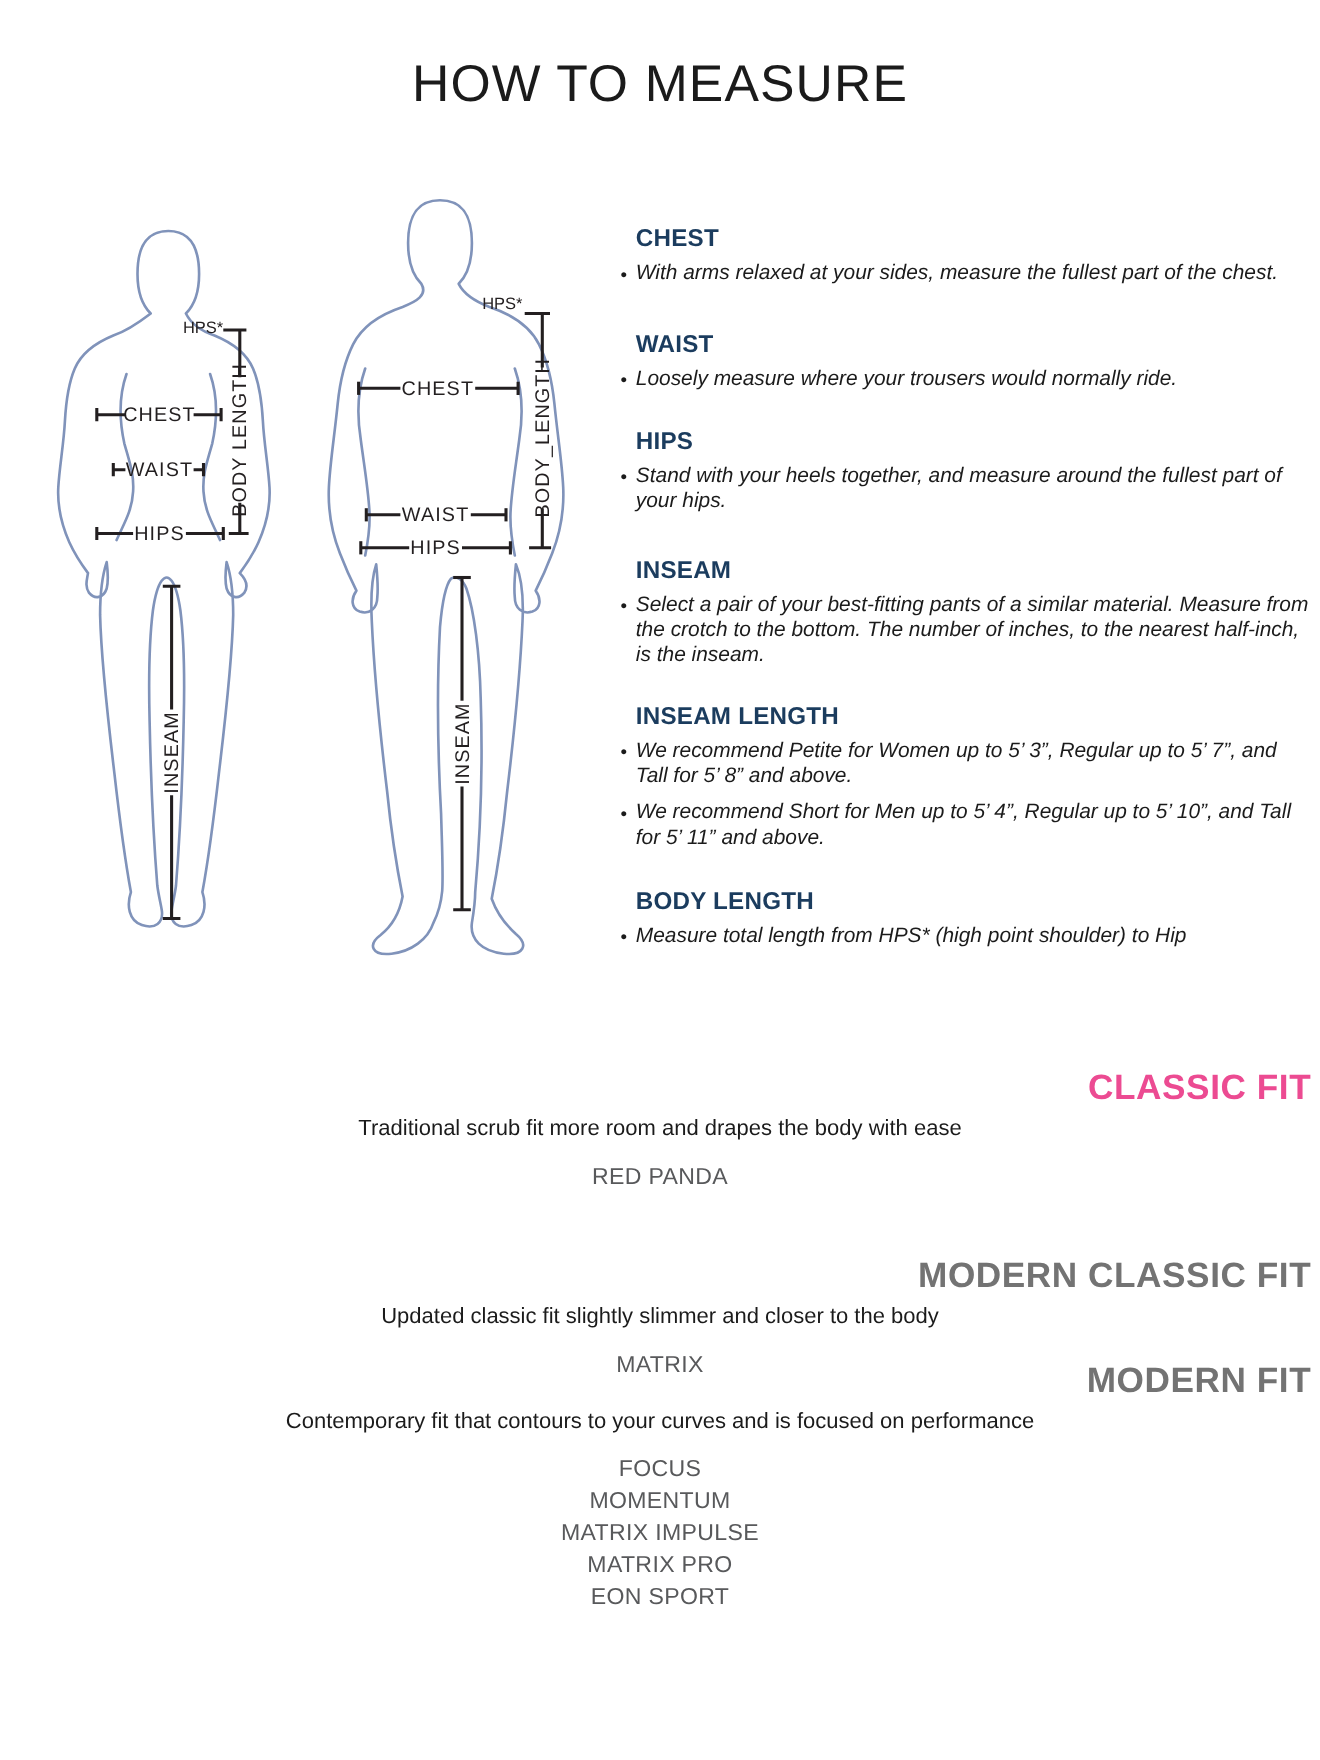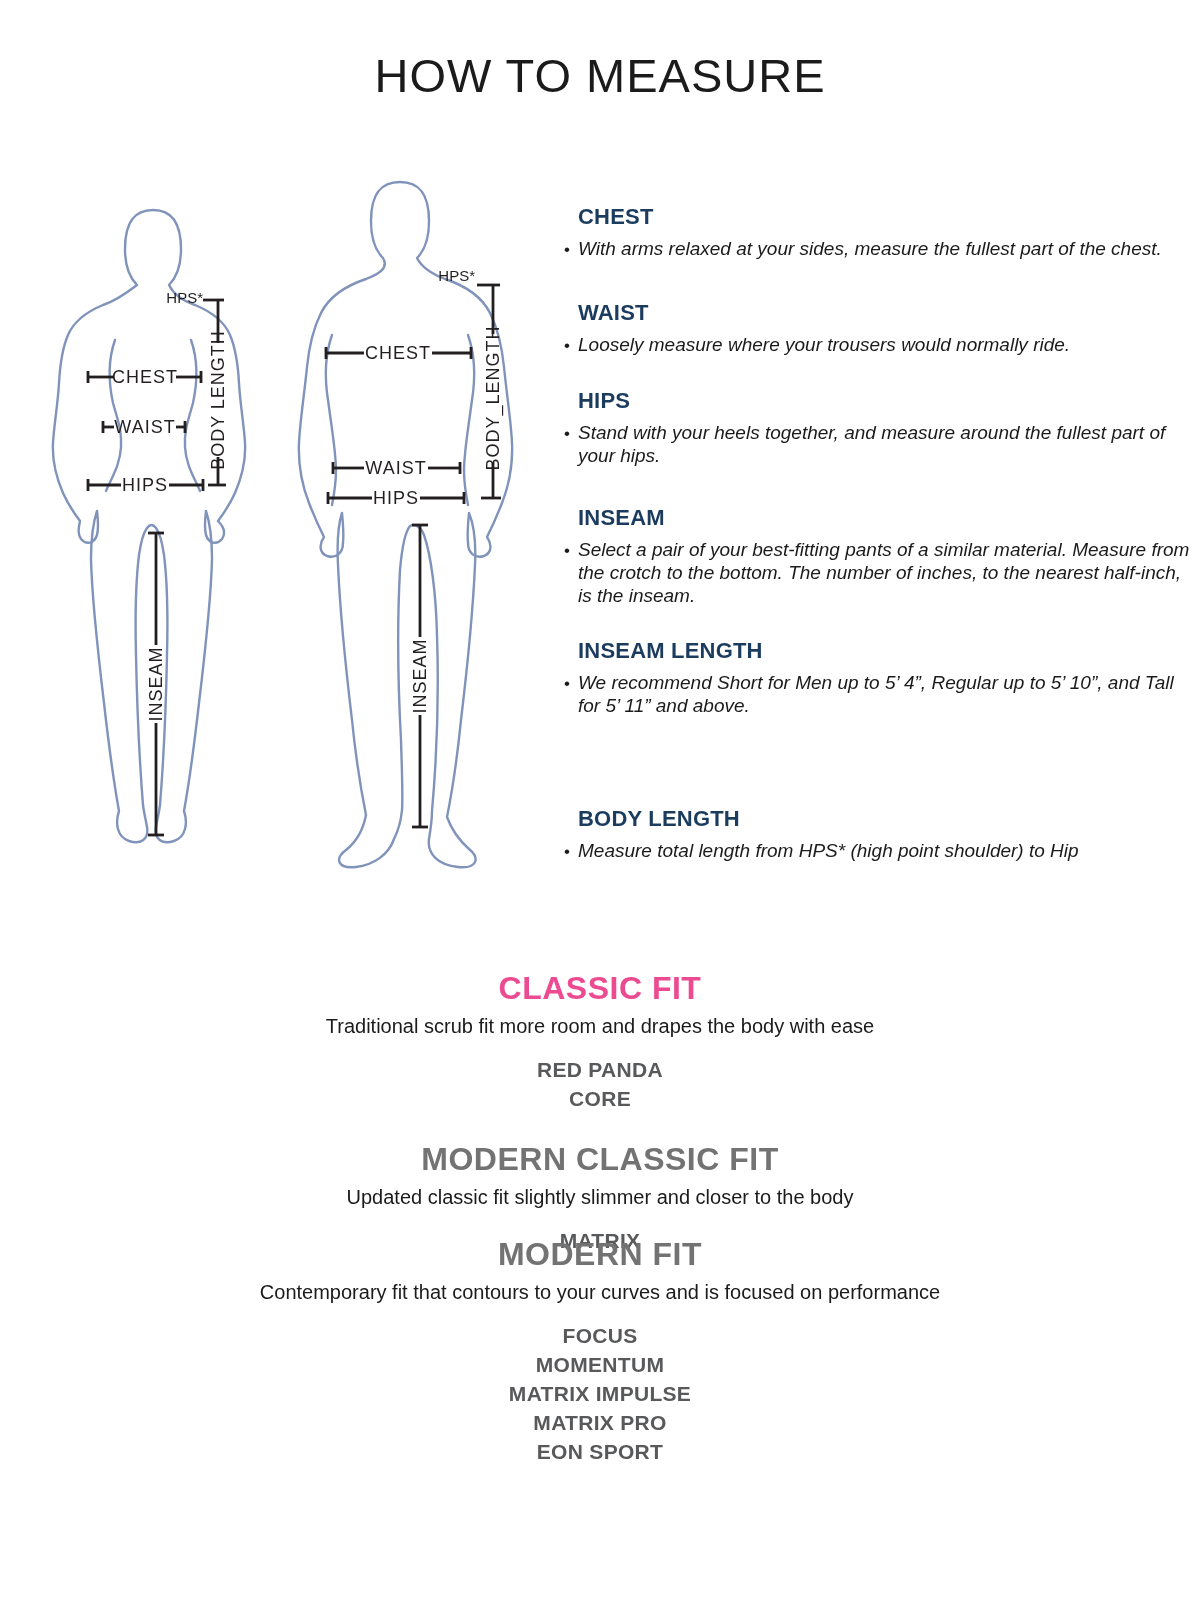--- a/index.html
+++ b/index.html
@@ -27,26 +27,26 @@
     padding-left:14px; margin-bottom:7px; letter-spacing:0.2px;
   }
   .bullet {
     position:relative; padding-left:14px; font-style:italic;
     font-size:19px; line-height:23px; color:#1b1b1b; font-weight:400;
   }
   .bullet::before { content:"\2022"; position:absolute; left:0; top:1px; font-style:normal; font-size:17px; }
   .bullet + .bullet { margin-top:10px; }
 
   .fit { position:absolute; left:0; width:100%; text-align:center; }
-  .fit h2 { font-size:32px; font-weight:bold; letter-spacing:0.5px; line-height:36px; }
+  .fit h2 { font-size:32px; font-weight:bold; letter-spacing:0.5px; line-height:36px;text-align:right; }
   .fit.classic h2 { color:#ec4b92; }
   .fit.modern-classic h2, .fit.modern h2 { color:#737373; }
   .fit-desc { font-size:20px; color:#1b1b1b; margin-top:8px; line-height:24px; }
   .products { list-style:none; margin-top:17px; }
-  .products li { font-size:21px; font-weight:bold; color:#58595b; line-height:29px; letter-spacing:0.3px; }
+  .products li { font-size:21px; font-weight:normal; color:#58595b; line-height:29px; letter-spacing:0.3px; }
   .sec-classic { top:970px; }
   .sec-modern-classic { top:1141px; }
   .sec-modern { top:1236px; }
 </style>
 </head>
 <body>
 
 <div class="page">
 
   <h1 class="title">HOW TO MEASURE</h1>
@@ -169,35 +169,35 @@
       <p class="bullet">Stand with your heels together, and measure around the fullest part of your hips.</p>
     </section>
 
     <section class="msec" style="top:505px">
       <h3>INSEAM</h3>
       <p class="bullet">Select a pair of your best-fitting pants of a similar material. Measure from the crotch to the bottom. The number of inches, to the nearest half-inch, is the inseam.</p>
     </section>
 
     <section class="msec" style="top:638px">
       <h3>INSEAM LENGTH</h3>
+      <p class="bullet">We recommend Petite for Women up to 5’ 3”, Regular up to 5’ 7”, and Tall for 5’ 8” and above.</p>
       <p class="bullet">We recommend Short for Men up to 5’ 4”, Regular up to 5’ 10”, and Tall for 5’ 11” and above.</p>
     </section>
 
     <section class="msec" style="top:806px">
       <h3>BODY LENGTH</h3>
       <p class="bullet">Measure total length from HPS* (high point shoulder) to Hip</p>
     </section>
   </div>
 
   <section class="fit classic sec-classic">
     <h2>CLASSIC FIT</h2>
     <p class="fit-desc">Traditional scrub fit more room and drapes the body with ease</p>
     <ul class="products">
       <li>RED PANDA</li>
-      <li>CORE</li>
     </ul>
   </section>
 
   <section class="fit modern-classic sec-modern-classic">
     <h2>MODERN CLASSIC FIT</h2>
     <p class="fit-desc">Updated classic fit slightly slimmer and closer to the body</p>
     <ul class="products">
       <li>MATRIX</li>
     </ul>
   </section>

